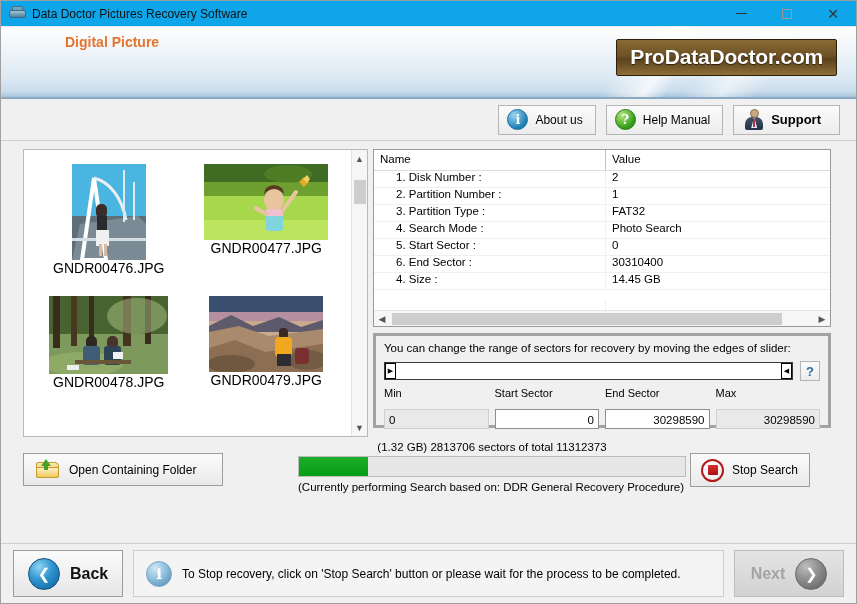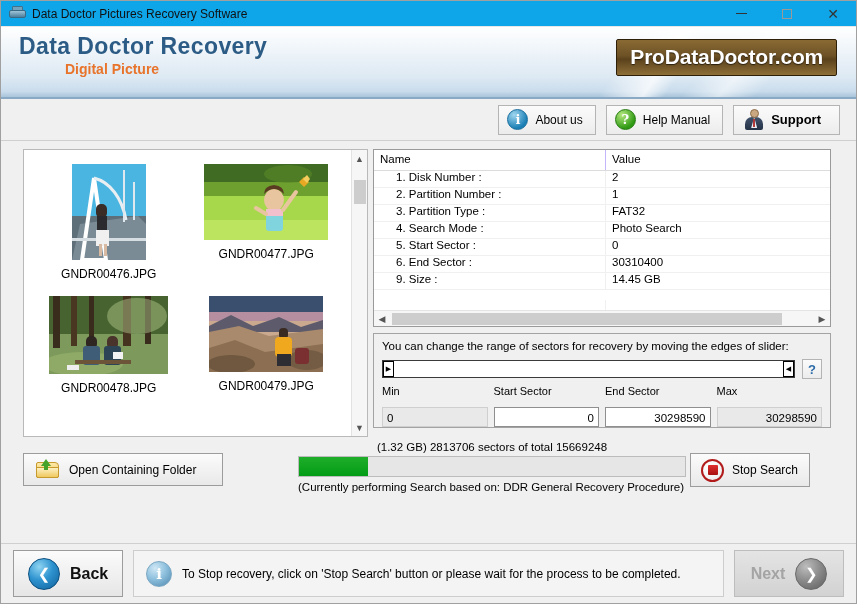--- a/index.html
+++ b/index.html
@@ -113,21 +113,21 @@
     background: #ffffff; border: 1px solid #b9b9b9;
     display: flex;
   }
   .thumbs-grid {
     flex: 1 1 auto; padding: 14px 6px 6px 6px;
     display: grid; grid-template-columns: 1fr 1fr; grid-auto-rows: 132px;
     justify-items: center;
   }
   .thumb { display: flex; flex-direction: column; align-items: center; }
   .thumb .pic { border: 0; display: block; }
-  .thumb .cap { font-size: 12px; color: #000; margin-top: 7px; }
+  .thumb .cap { font-size: 14px; color: #000; }
 
   .vscroll {
     width: 16px; background: #f6f6f6; border-left: 1px solid #e2e2e2;
     display: flex; flex-direction: column; align-items: center;
   }
   .vscroll .arr {
     width: 16px; height: 17px; display: flex; align-items: center; justify-content: center;
     font-size: 9px; color: #555;
   }
   .vscroll .track { flex: 1 1 auto; width: 16px; position: relative; }
@@ -148,21 +148,21 @@
   .grow .v { flex: 1 1 auto; font-size: 11.5px; padding-left: 6px; color: #000; }
   .grid-filler { flex: 1 1 auto; display: flex; }
   .grid-filler .a { width: 232px; border-right: 1px solid #f0f0f0; }
   .hscroll { height: 16px; background: #f6f6f6; border-top: 1px solid #e4e4e4; display: flex; align-items: center; }
   .hscroll .arr { width: 16px; text-align: center; font-size: 9px; color: #555; }
   .hscroll .track { flex: 1 1 auto; height: 14px; position: relative; }
   .hscroll .thumbbar { position: absolute; left: 2px; top: 1px; width: 390px; height: 12px; background: #cdcdcd; }
 
   .slider-panel {
     position: absolute; left: 372px; top: 192px; width: 458px; height: 95px;
-    background: #f0f0f0; border: 1px solid #a3a3a3;
+    background: #f0f0f0; border: 3px solid #a3a3a3;
     padding: 6px 8px;
   }
   .slider-hint { font-size: 11.5px; color: #000; margin-bottom: 7px; }
   .slider-row { display: flex; align-items: center; gap: 7px; }
   .slider-bar {
     flex: 1 1 auto; height: 18px; background: #ffffff;
     border: 1px solid #3a3a3a; display: flex; align-items: center; justify-content: space-between;
   }
   .sl-handle {
     width: 11px; height: 16px; background: #ffffff; border: 1px solid #000;
@@ -272,21 +272,20 @@
           <span class="glyph-max"></span>
         </div>
       <div class="tb-btn close">
           <span class="glyph-close">✕</span>
         </div>
     </div>
   </div>
 
   <div class="header">
     <div class="brand">
-      <div class="brand-1">Data Doctor Recovery</div>
       <div class="brand-2">Digital Picture</div>
     </div>
     <div class="logo">ProDataDoctor.com</div>
   </div>
 
   <div class="toolbar">
     <div class="tbtn">
       <span class="ic info">i</span>
       <span>About us</span>
     </div>
@@ -424,21 +423,21 @@
         </div>
         <div class="grow">
           <div class="n">5. Start Sector :</div>
           <div class="v">0</div>
         </div>
         <div class="grow">
           <div class="n">6. End Sector :</div>
           <div class="v">30310400</div>
         </div>
         <div class="grow">
-          <div class="n">9. Size :</div>
+          <div class="n">4. Size :</div>
           <div class="v">14.45 GB</div>
         </div>
       </div>
       <div class="grid-filler">
           <div class="a"></div>
         </div>
       <div class="hscroll">
         <div class="arr">◀</div>
         <div class="track">
             <div class="thumbbar"></div>
@@ -481,21 +480,21 @@
         <span class="folder-ic">
           <span class="back"></span>
             <span class="front"></span>
             <span class="stem"></span>
             <span class="arrow"></span>
         </span>
         <span>Open Containing Folder</span>
       </div>
 
       <div class="prog-wrap">
-        <div class="prog-label">(1.32 GB) 2813706  sectors  of  total 15669248</div>
+        <div class="prog-label">(1.32 GB) 2813706  sectors  of  total 11312373</div>
         <div class="prog-track">
           <div class="prog-fill" style="width: 18%;"></div>
         </div>
         <div class="prog-sub">(Currently performing Search based on:  DDR General Recovery Procedure)</div>
       </div>
 
       <div class="stop-btn">
         <span class="stop-ic">
             <i></i>
           </span>

